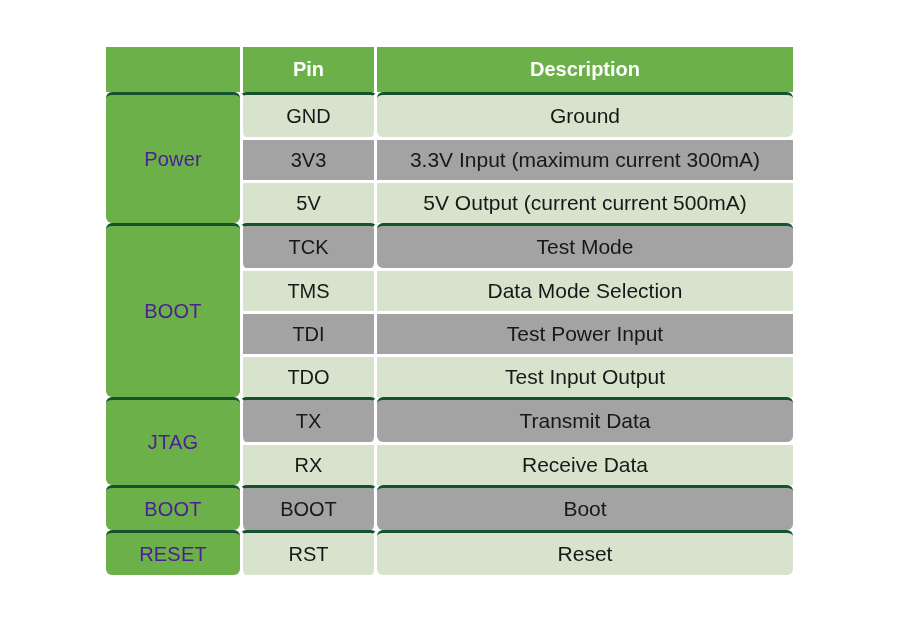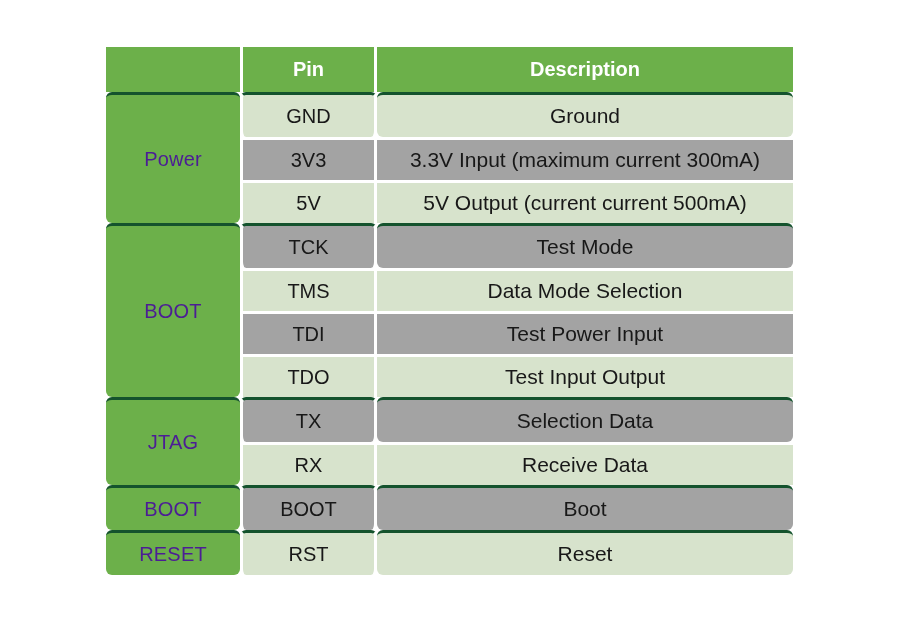--- a/index.html
+++ b/index.html
@@ -114,21 +114,21 @@
         <td class="desc-cell">Test Power Input</td>
       </tr>
       <tr class="band-dark">
         <td class="pin-cell pin-col">TDO</td>
         <td class="desc-cell">Test Input Output</td>
       </tr>
 
       <tr class="section-start band-light">
         <td class="group-cell" rowspan="2">JTAG</td>
         <td class="pin-cell pin-col">TX</td>
-        <td class="desc-cell">Selection Data</td>
+        <td class="desc-cell">Transmit Data</td>
       </tr>
       <tr class="band-dark">
         <td class="pin-cell pin-col">RX</td>
         <td class="desc-cell">Receive Data</td>
       </tr>
 
       <tr class="section-start band-light">
         <td class="group-cell">BOOT</td>
         <td class="pin-cell pin-col">BOOT</td>
         <td class="desc-cell">Boot</td>

